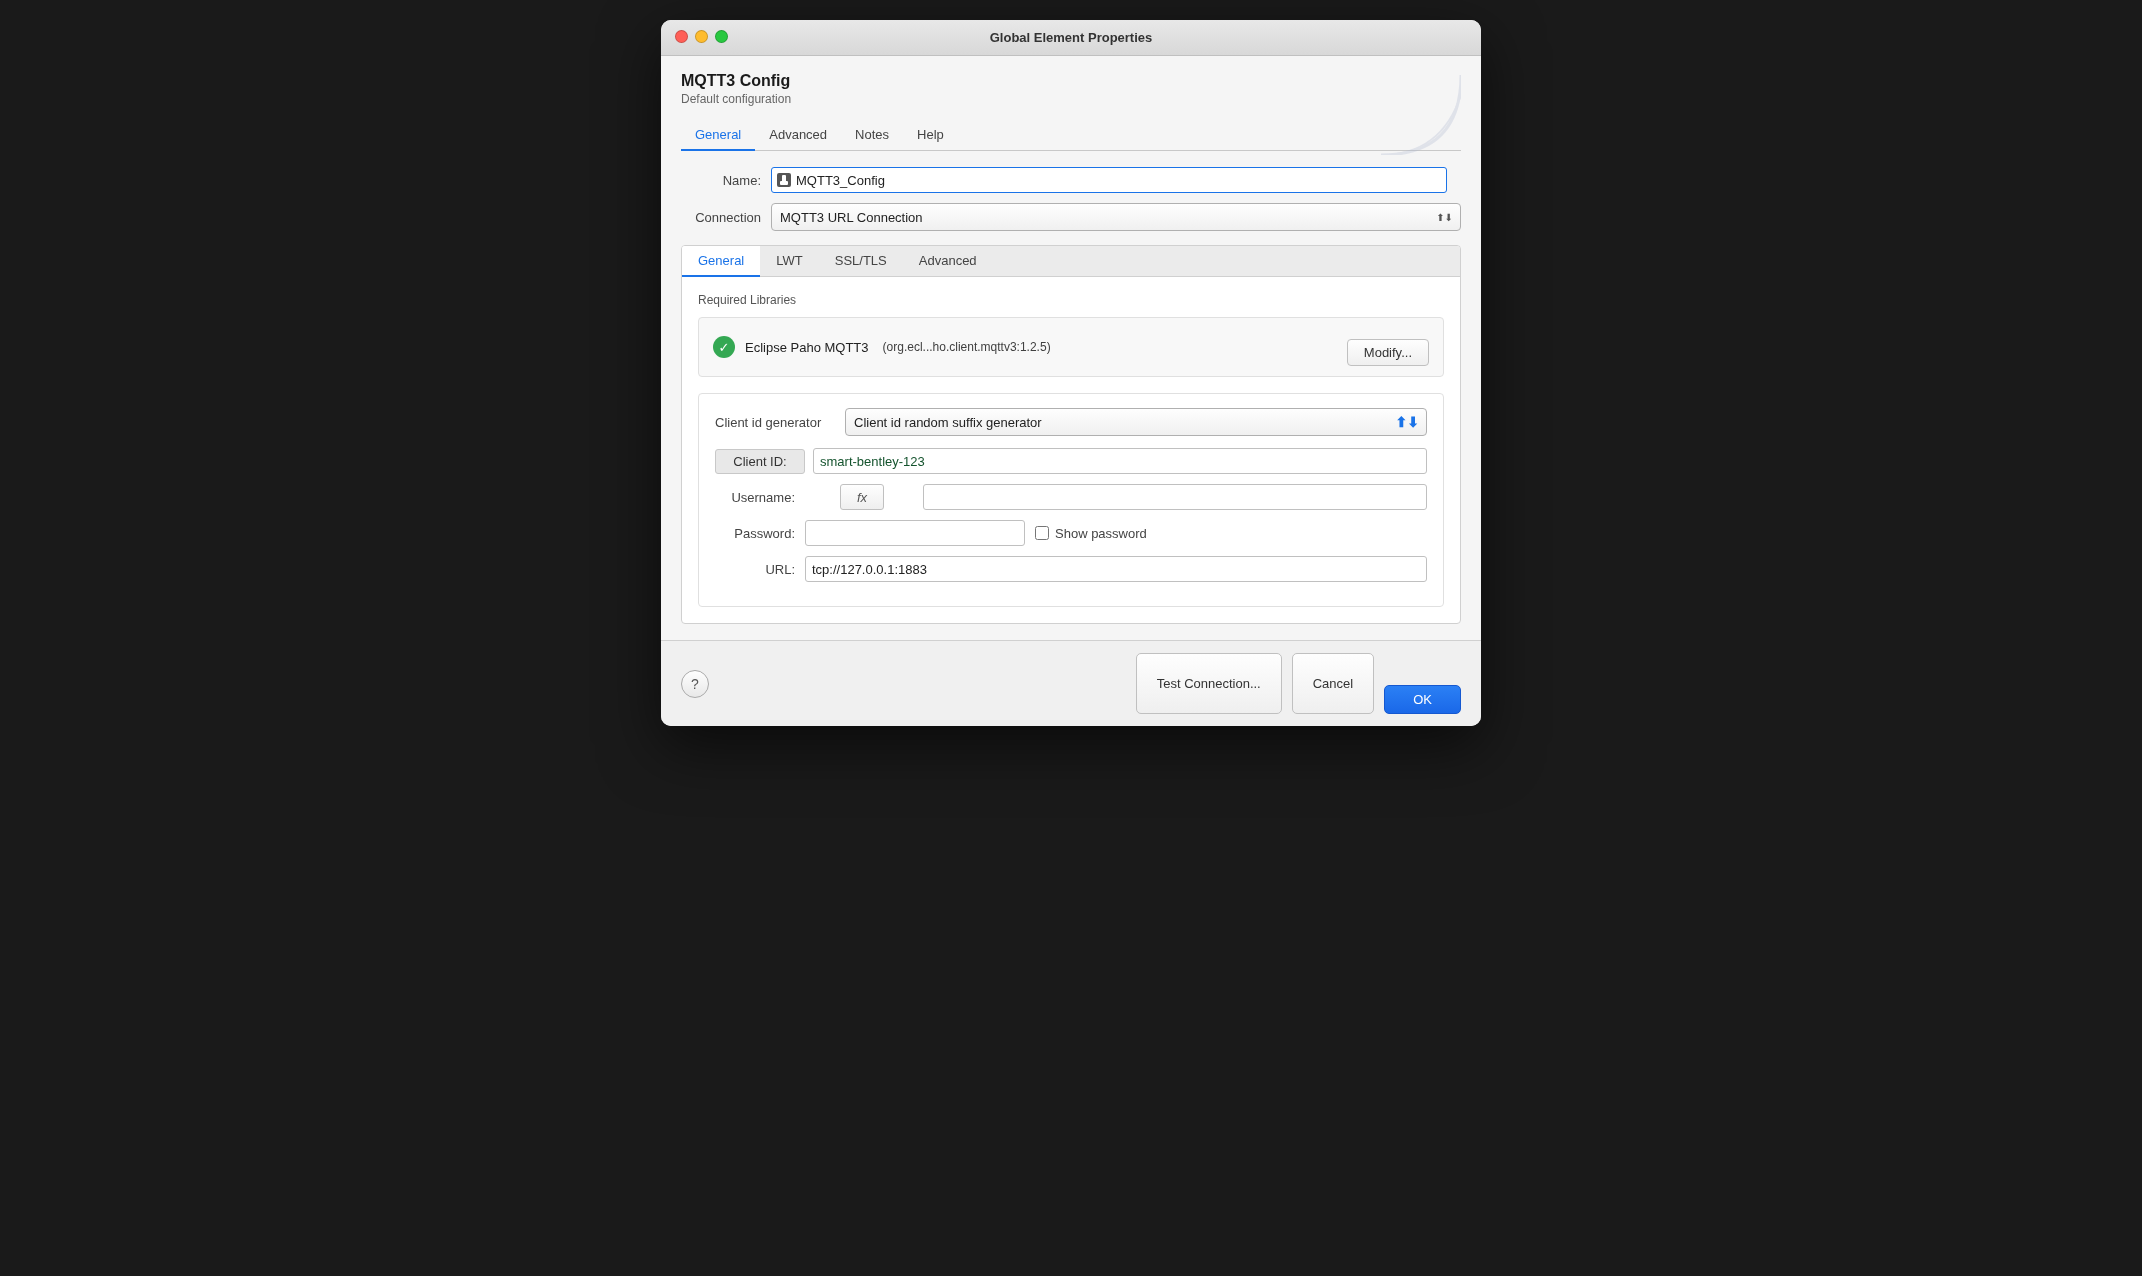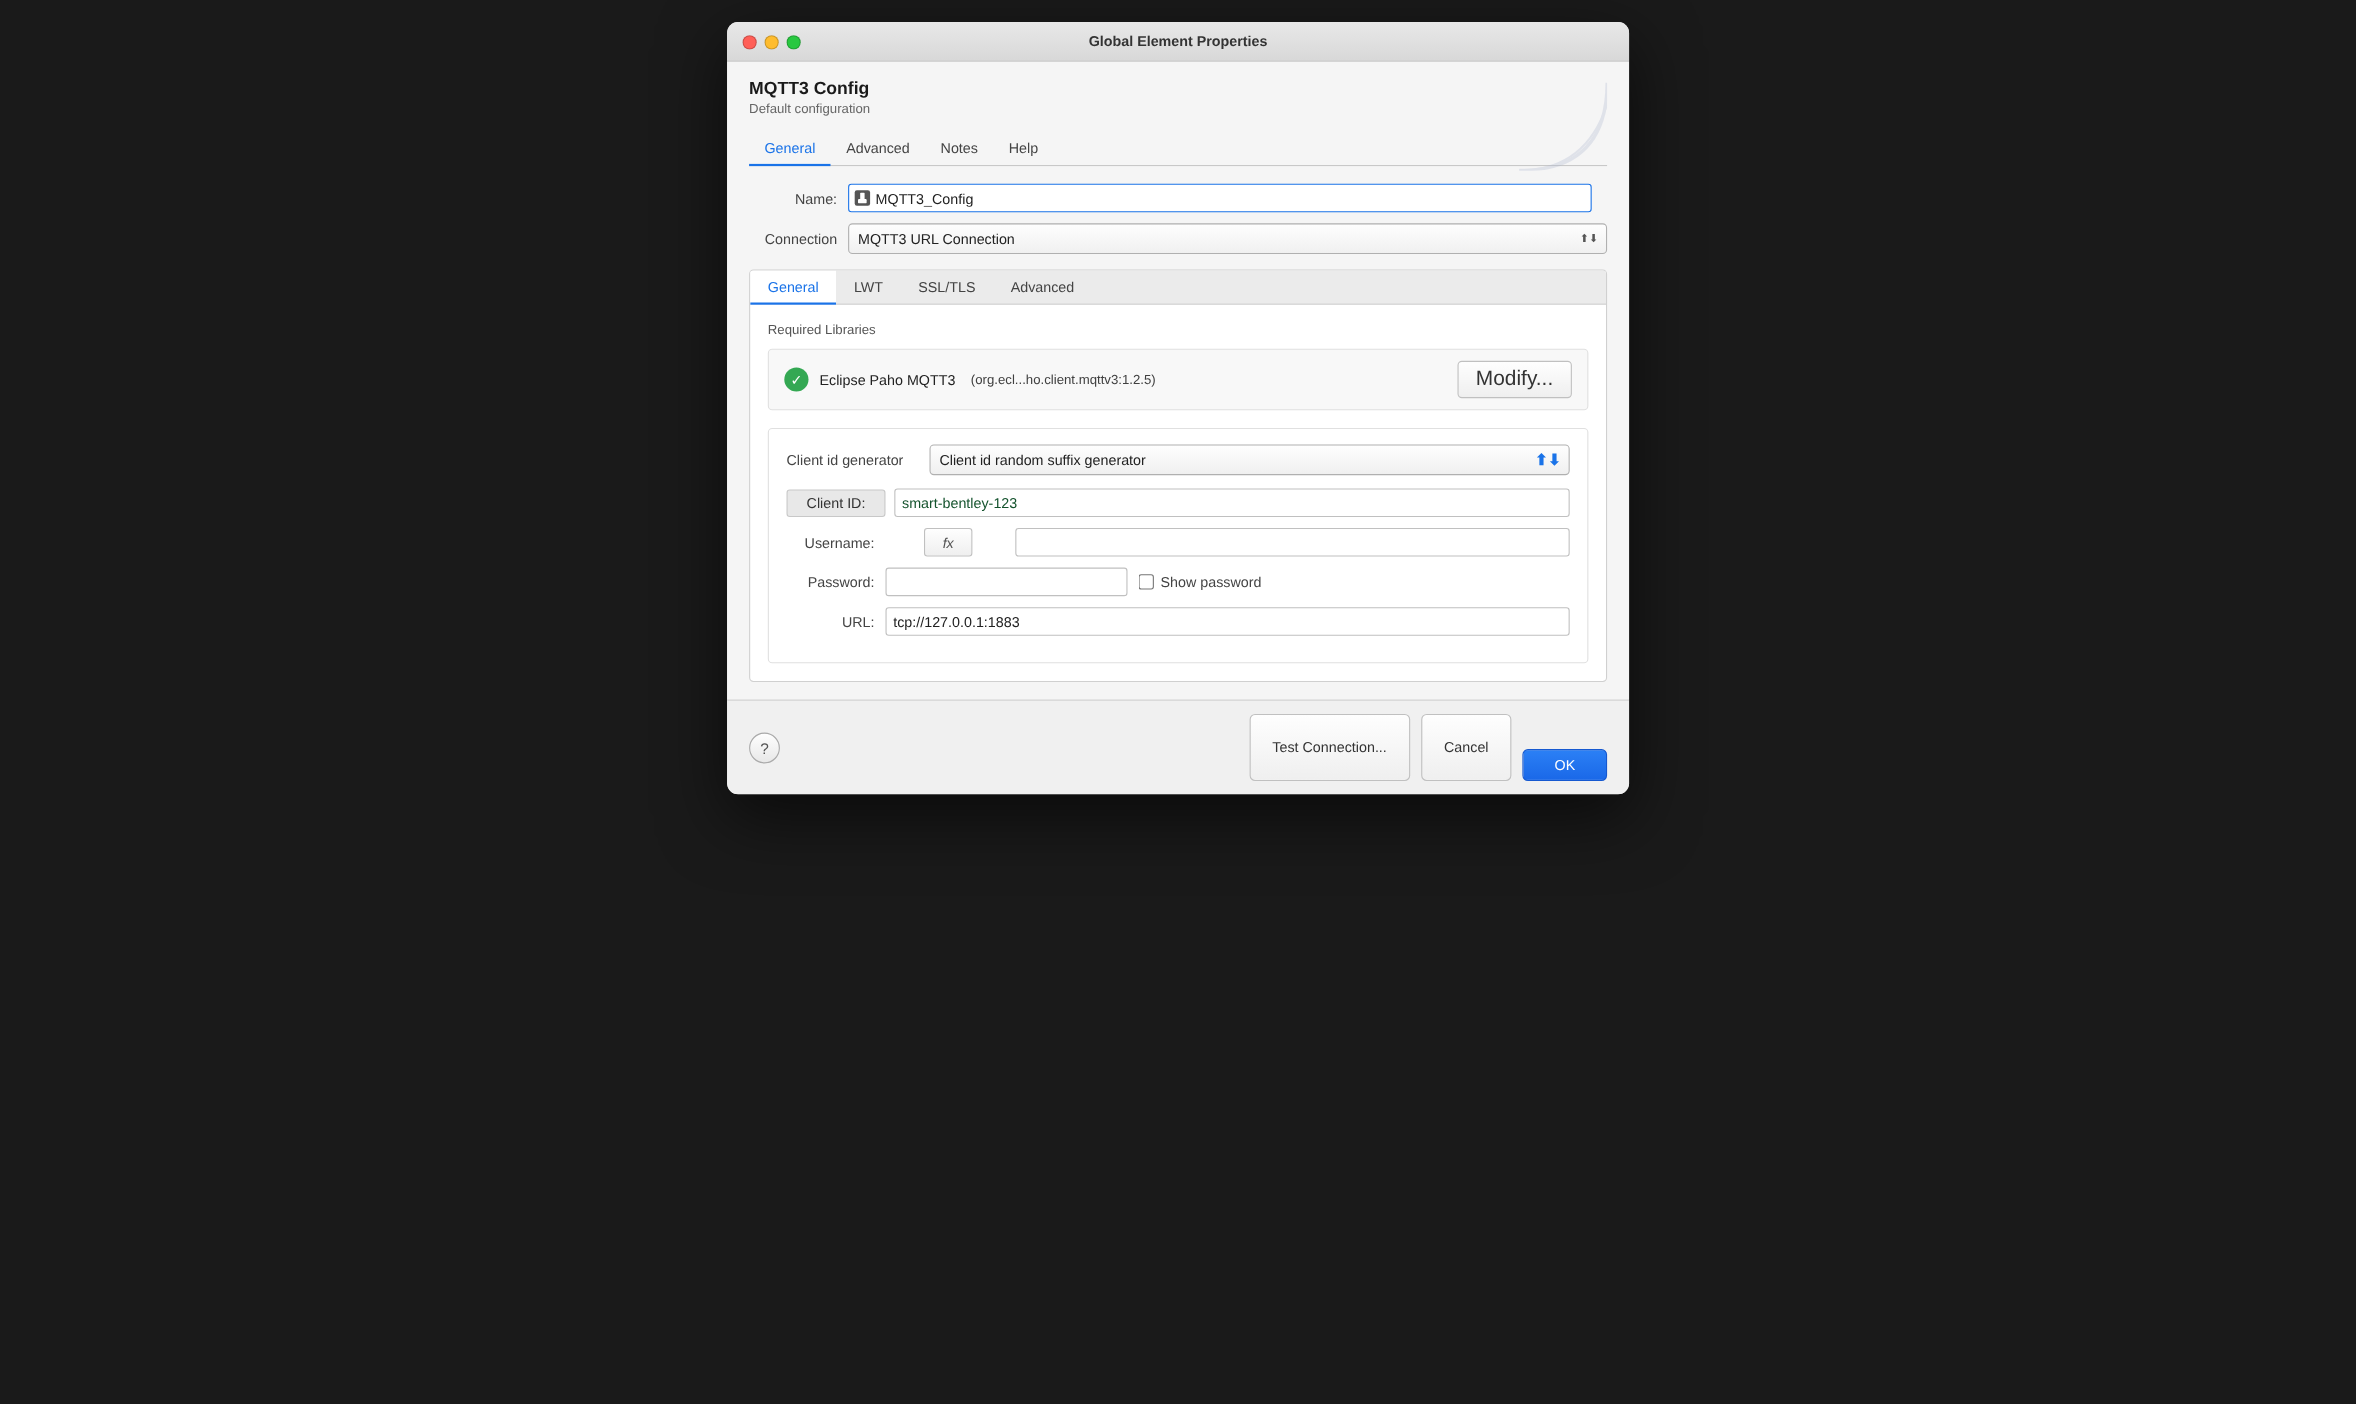--- a/index.html
+++ b/index.html
@@ -22,21 +22,21 @@
       overflow: hidden;
       position: relative;
     }
 
     
     .titlebar {
       background: linear-gradient(180deg, #e8e8e8 0%, #d8d8d8 100%);
       border-bottom: 1px solid #c0c0c0;
       padding: 10px 16px;
       display: flex;
-      align-items: flex-end;
+      align-items: flex-start;
       justify-content: center;
       position: relative;
     }
     .titlebar-buttons {
       position: absolute;
       left: 14px;
       display: flex;
       gap: 7px;
     }
     .btn-circle {
@@ -223,23 +223,24 @@
       font-size: 12px;
       color: #404040;
       margin-left: 4px;
     }
     .lib-modify-btn {
       margin-left: auto;
       padding: 5px 16px;
       border: 1px solid #c0c0c0;
       border-radius: 4px;
       background: linear-gradient(180deg, #fefefe, #efefef);
-      font-size: 19px;
+      font-size: 13px;
       color: #333;
       cursor: pointer;
+      margin-top: 11px;
     }
 
     
     .config-section {
       border: 1px solid #e0e0e0;
       border-radius: 4px;
       padding: 14px 16px;
     }
 
     

